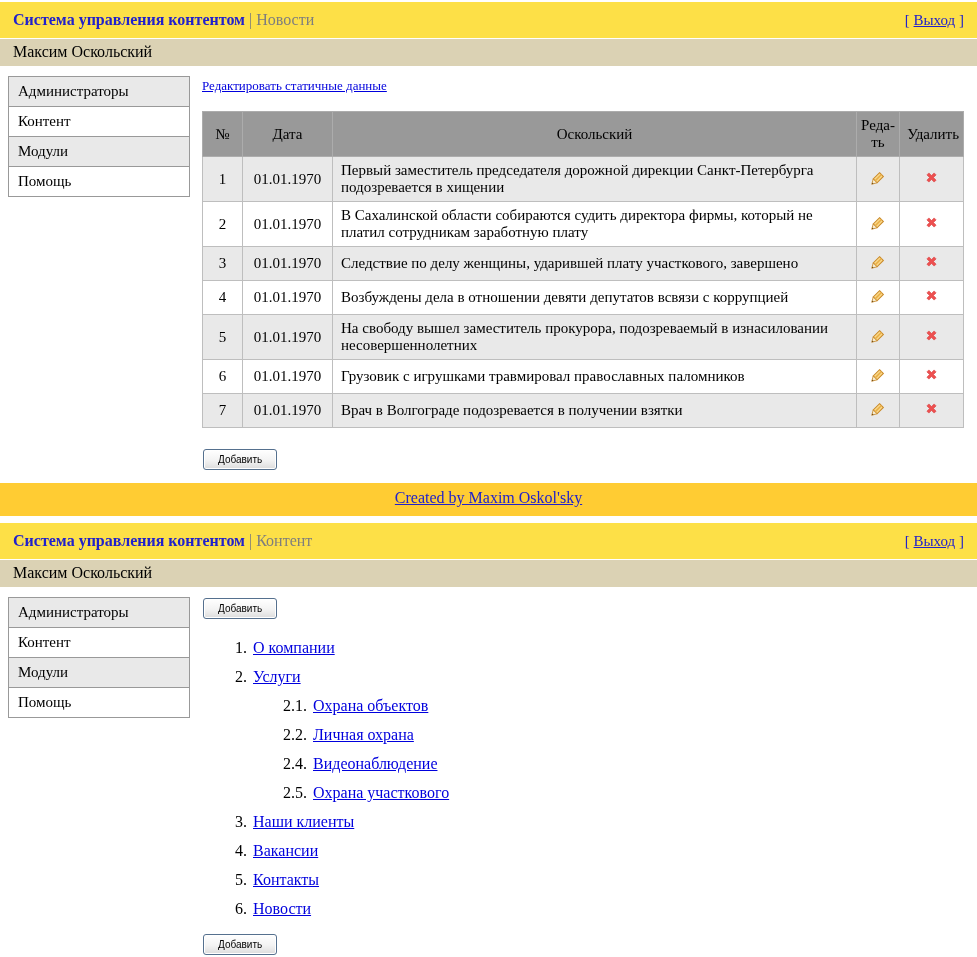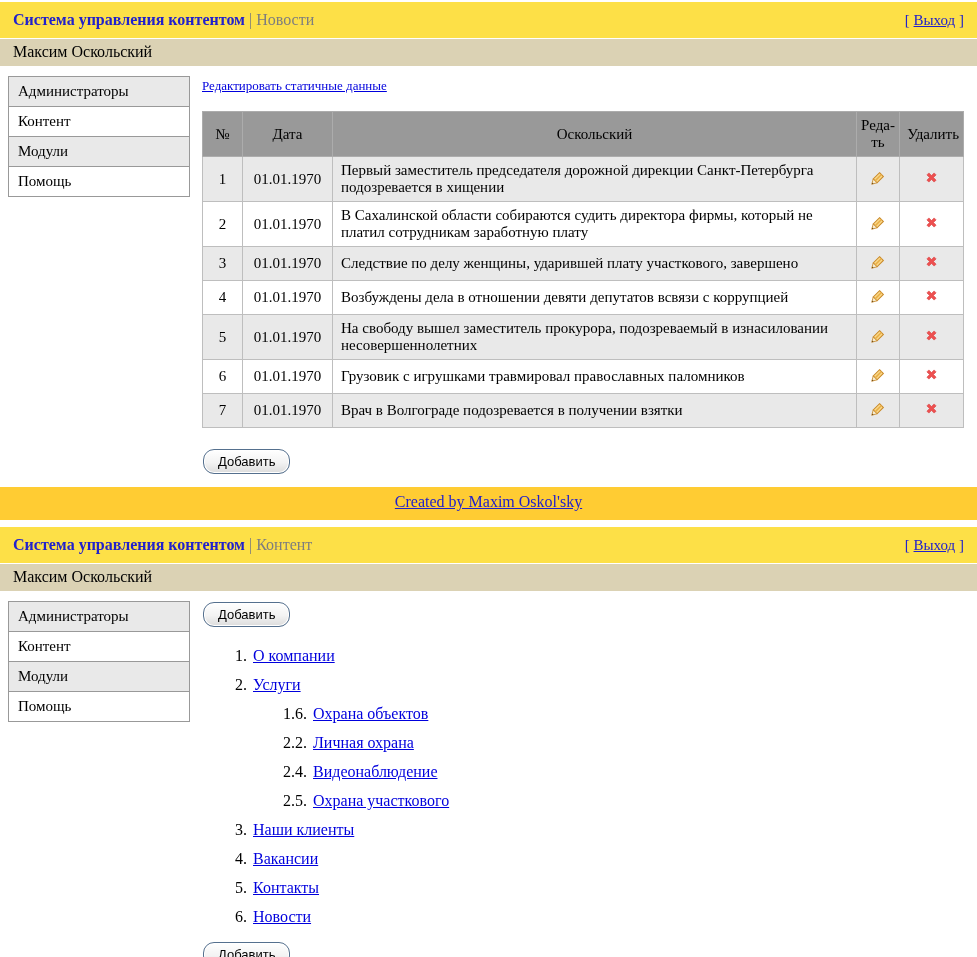--- a/index.html
+++ b/index.html
@@ -60,25 +60,25 @@
   th.h-date { width:90px; }
   th.h-edit { width:43px; }
   th.h-del  { width:64px;text-align:right; }
   td.c-num, td.c-date { text-align:center; }
   td.c-icon { text-align:center; }
   td.c-icon a { display:inline-block; line-height:0; text-decoration:none; }
 
   
   .btn {
     font-family:"Liberation Sans", "DejaVu Sans", sans-serif;
-    font-size:13px; color:#000;
+    font-size:10px; color:#000;
     padding: 4px 14px;
     background: linear-gradient(180deg, #ffffff 0%, #f3f3f3 55%, #dcdcdc 100%);
     border:1px solid #55708E;
-    border-radius:11px;
+    border-radius:3px;
     box-shadow: inset 0 0 0 1px #ffffff;
     cursor:pointer;
   }
   .add-row { margin: 21px 0 13px 1px; }
 
   
   .footer { background:#FFCC33; text-align:center; padding: 6px 0 9px; }
   .footer a { font-size:16px; color:#2121CC; }
 
   
@@ -273,21 +273,21 @@
     </nav>
 
     <div class="content">
       <div class="content-top-btn">
         <button class="btn">Добавить</button>
       </div>
 
       <div class="cl-list">
         <div class="cl-item lvl0"><span class="cl-num">1.</span><a>О компании</a></div>
         <div class="cl-item lvl0"><span class="cl-num">2.</span><a>Услуги</a></div>
-        <div class="cl-item lvl1"><span class="cl-num">1.6.</span><a>Охрана объектов</a></div>
+        <div class="cl-item lvl1"><span class="cl-num">2.1.</span><a>Охрана объектов</a></div>
         <div class="cl-item lvl1"><span class="cl-num">2.2.</span><a>Личная охрана</a></div>
         <div class="cl-item lvl1"><span class="cl-num">2.4.</span><a>Видеонаблюдение</a></div>
         <div class="cl-item lvl1"><span class="cl-num">2.5.</span><a>Охрана участкового</a></div>
         <div class="cl-item lvl0"><span class="cl-num">3.</span><a>Наши клиенты</a></div>
         <div class="cl-item lvl0"><span class="cl-num">4.</span><a>Вакансии</a></div>
         <div class="cl-item lvl0"><span class="cl-num">5.</span><a>Контакты</a></div>
         <div class="cl-item lvl0"><span class="cl-num">6.</span><a>Новости</a></div>
       </div>
 
       <div class="content-bottom-btn">

